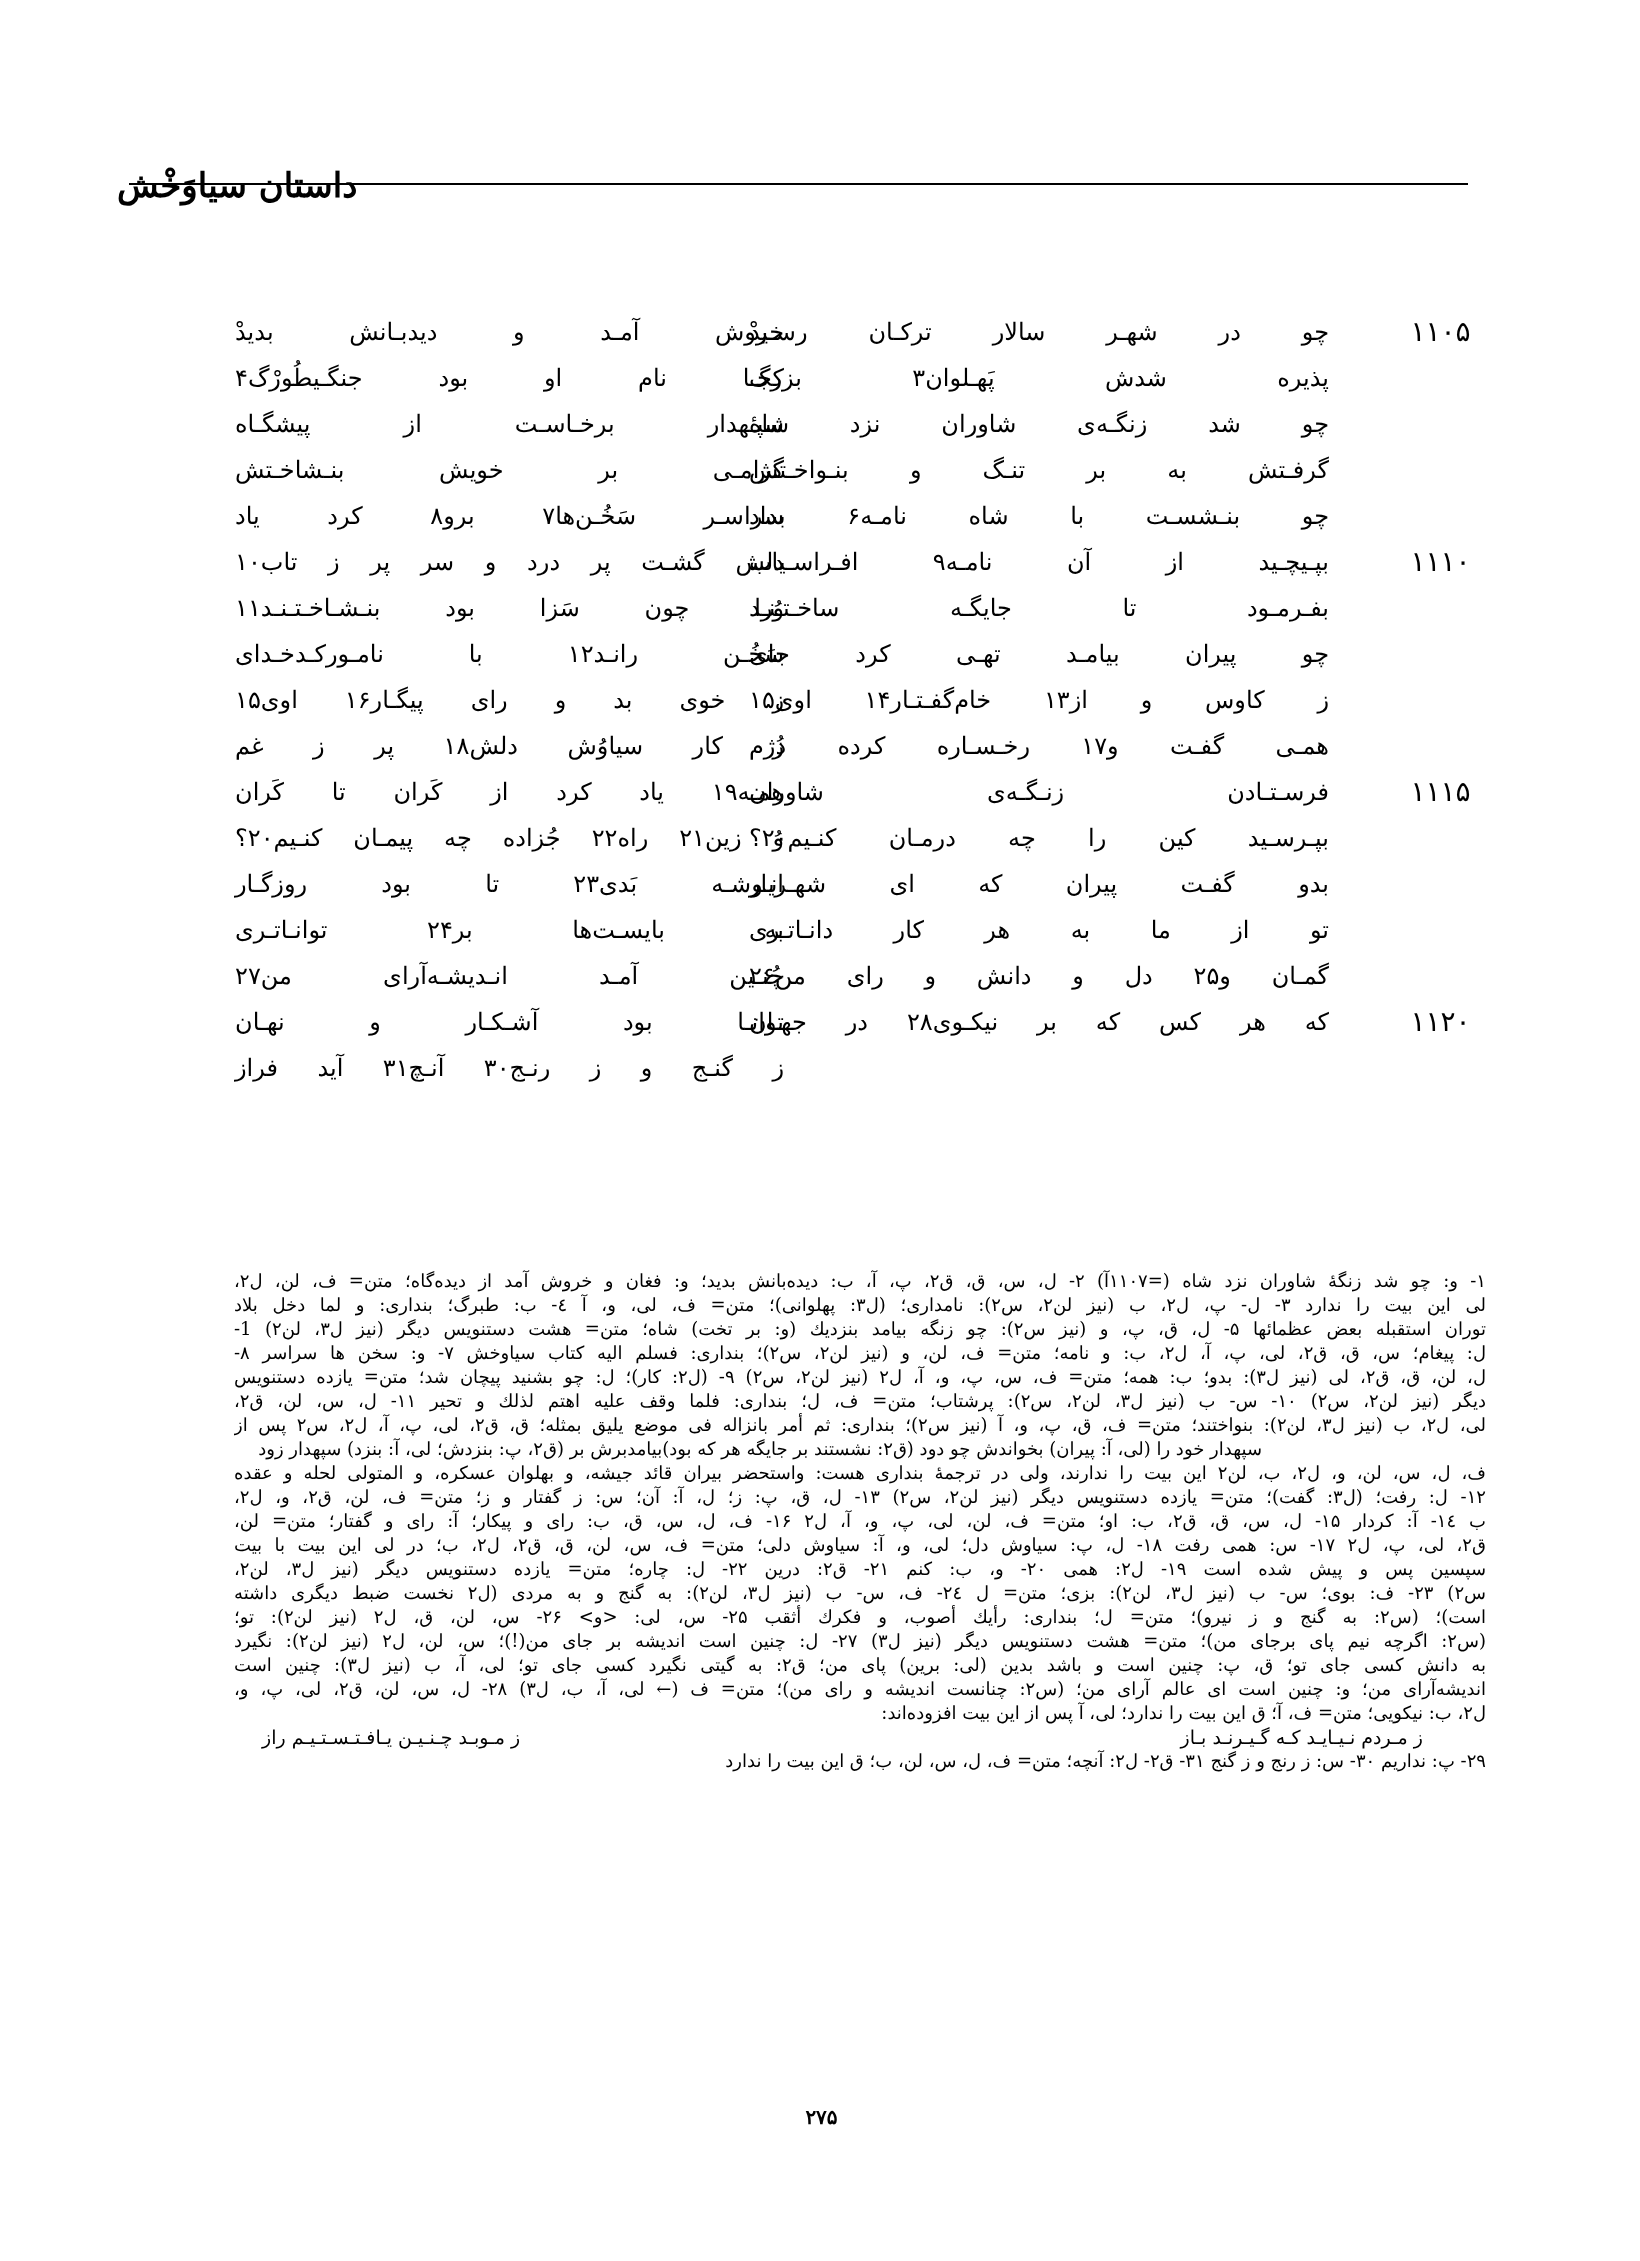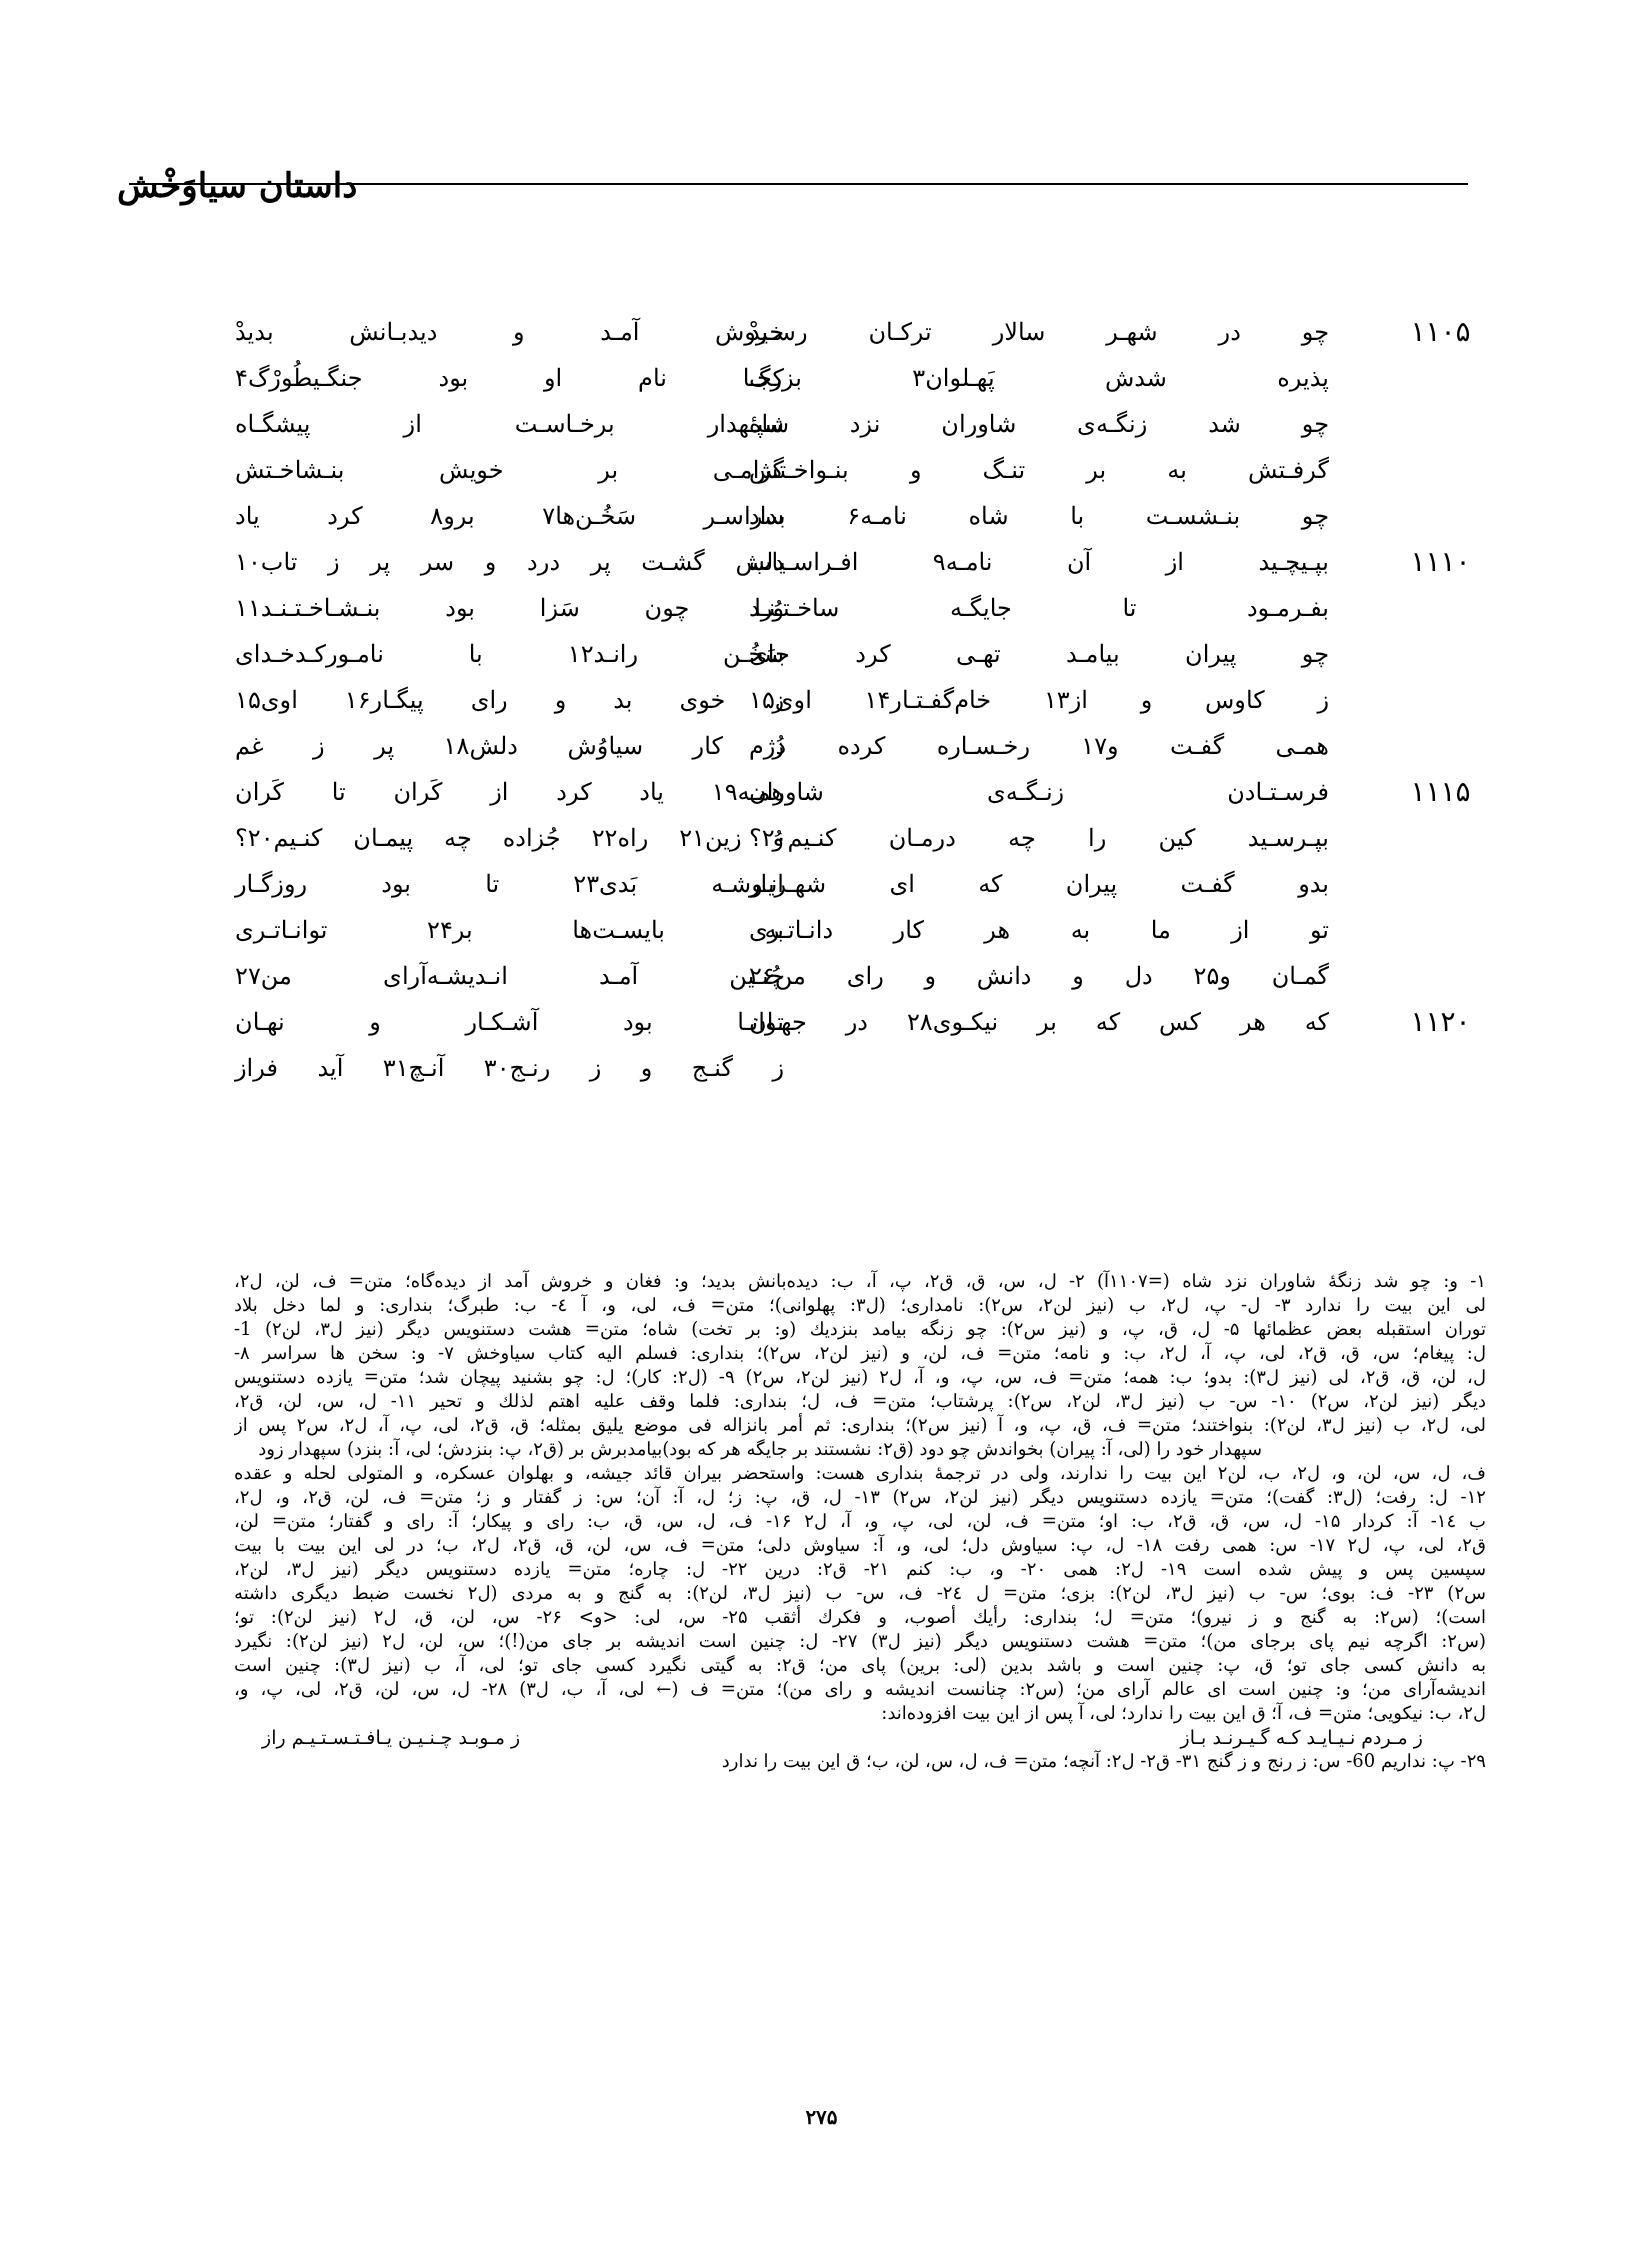--- a/index.html
+++ b/index.html
@@ -163,17 +163,17 @@
     <span class="fn-line">س۲)   ۲۳- ف: بوی؛ س- ب (نیز ل۳، لن۲): بزی؛ متن= ل   ٢٤- ف، س- ب (نیز ل۳، لن۲): به گنج و به مردی (ل۲ نخست ضبط دیگری داشته</span>
     <span class="fn-line">است)؛ (س۲: به گنج و ز نیرو)؛ متن= ل؛ بنداری: رأیك أصوب، و فكرك أثقب   ۲۵- س، لی: &lt;و&gt;   ۲۶- س، لن، ق، ل۲ (نیز لن۲): تو؛</span>
     <span class="fn-line">(س۲: اگرچه نیم پای برجای من)؛ متن= هشت دستنویس دیگر (نیز ل۳)   ۲۷- ل: چنین است اندیشه بر جای من(!)؛ س، لن، ل۲ (نیز لن۲): نگیرد</span>
     <span class="fn-line">به دانش کسی جای تو؛ ق، پ: چنین است و باشد بدین (لی: برین) پای من؛ ق۲: به گیتی نگیرد کسی جای تو؛ لی، آ، ب (نیز ل۳): چنین است</span>
     <span class="fn-line">اندیشه‌آرای من؛ و: چنین است ای عالم آرای من؛ (س۲: چنانست اندیشه و رای من)؛ متن= ف (← لی، آ، ب، ل۳)   ۲۸- ل، س، لن، ق۲، لی، پ، و،</span>
     <span class="fn-line last">ل۲، ب: نیکویی؛ متن= ف، آ؛ ق این بیت را ندارد؛ لی، آ پس از این بیت افزوده‌اند:</span>
     <div class="fn-verse wide">
       <span>ز مـردم نـیـایـد کـه گـیـرنـد بـاز</span>
       <span>ز مـوبـد چـنـیـن یـافـتـسـتـیـم راز</span>
     </div>
-    <span class="fn-line last">۲۹- پ: نداریم   60- س: ز رنج و ز گنج   ۳۱- ق۲- ل۲: آنچه؛ متن= ف، ل، س، لن، ب؛ ق این بیت را ندارد</span>
+    <span class="fn-line last">۲۹- پ: نداریم   ۳۰- س: ز رنج و ز گنج   ۳۱- ق۲- ل۲: آنچه؛ متن= ف، ل، س، لن، ب؛ ق این بیت را ندارد</span>
   </div>
 
 <div class="page-number">۲۷۵</div>
 
 
 </body></html>

